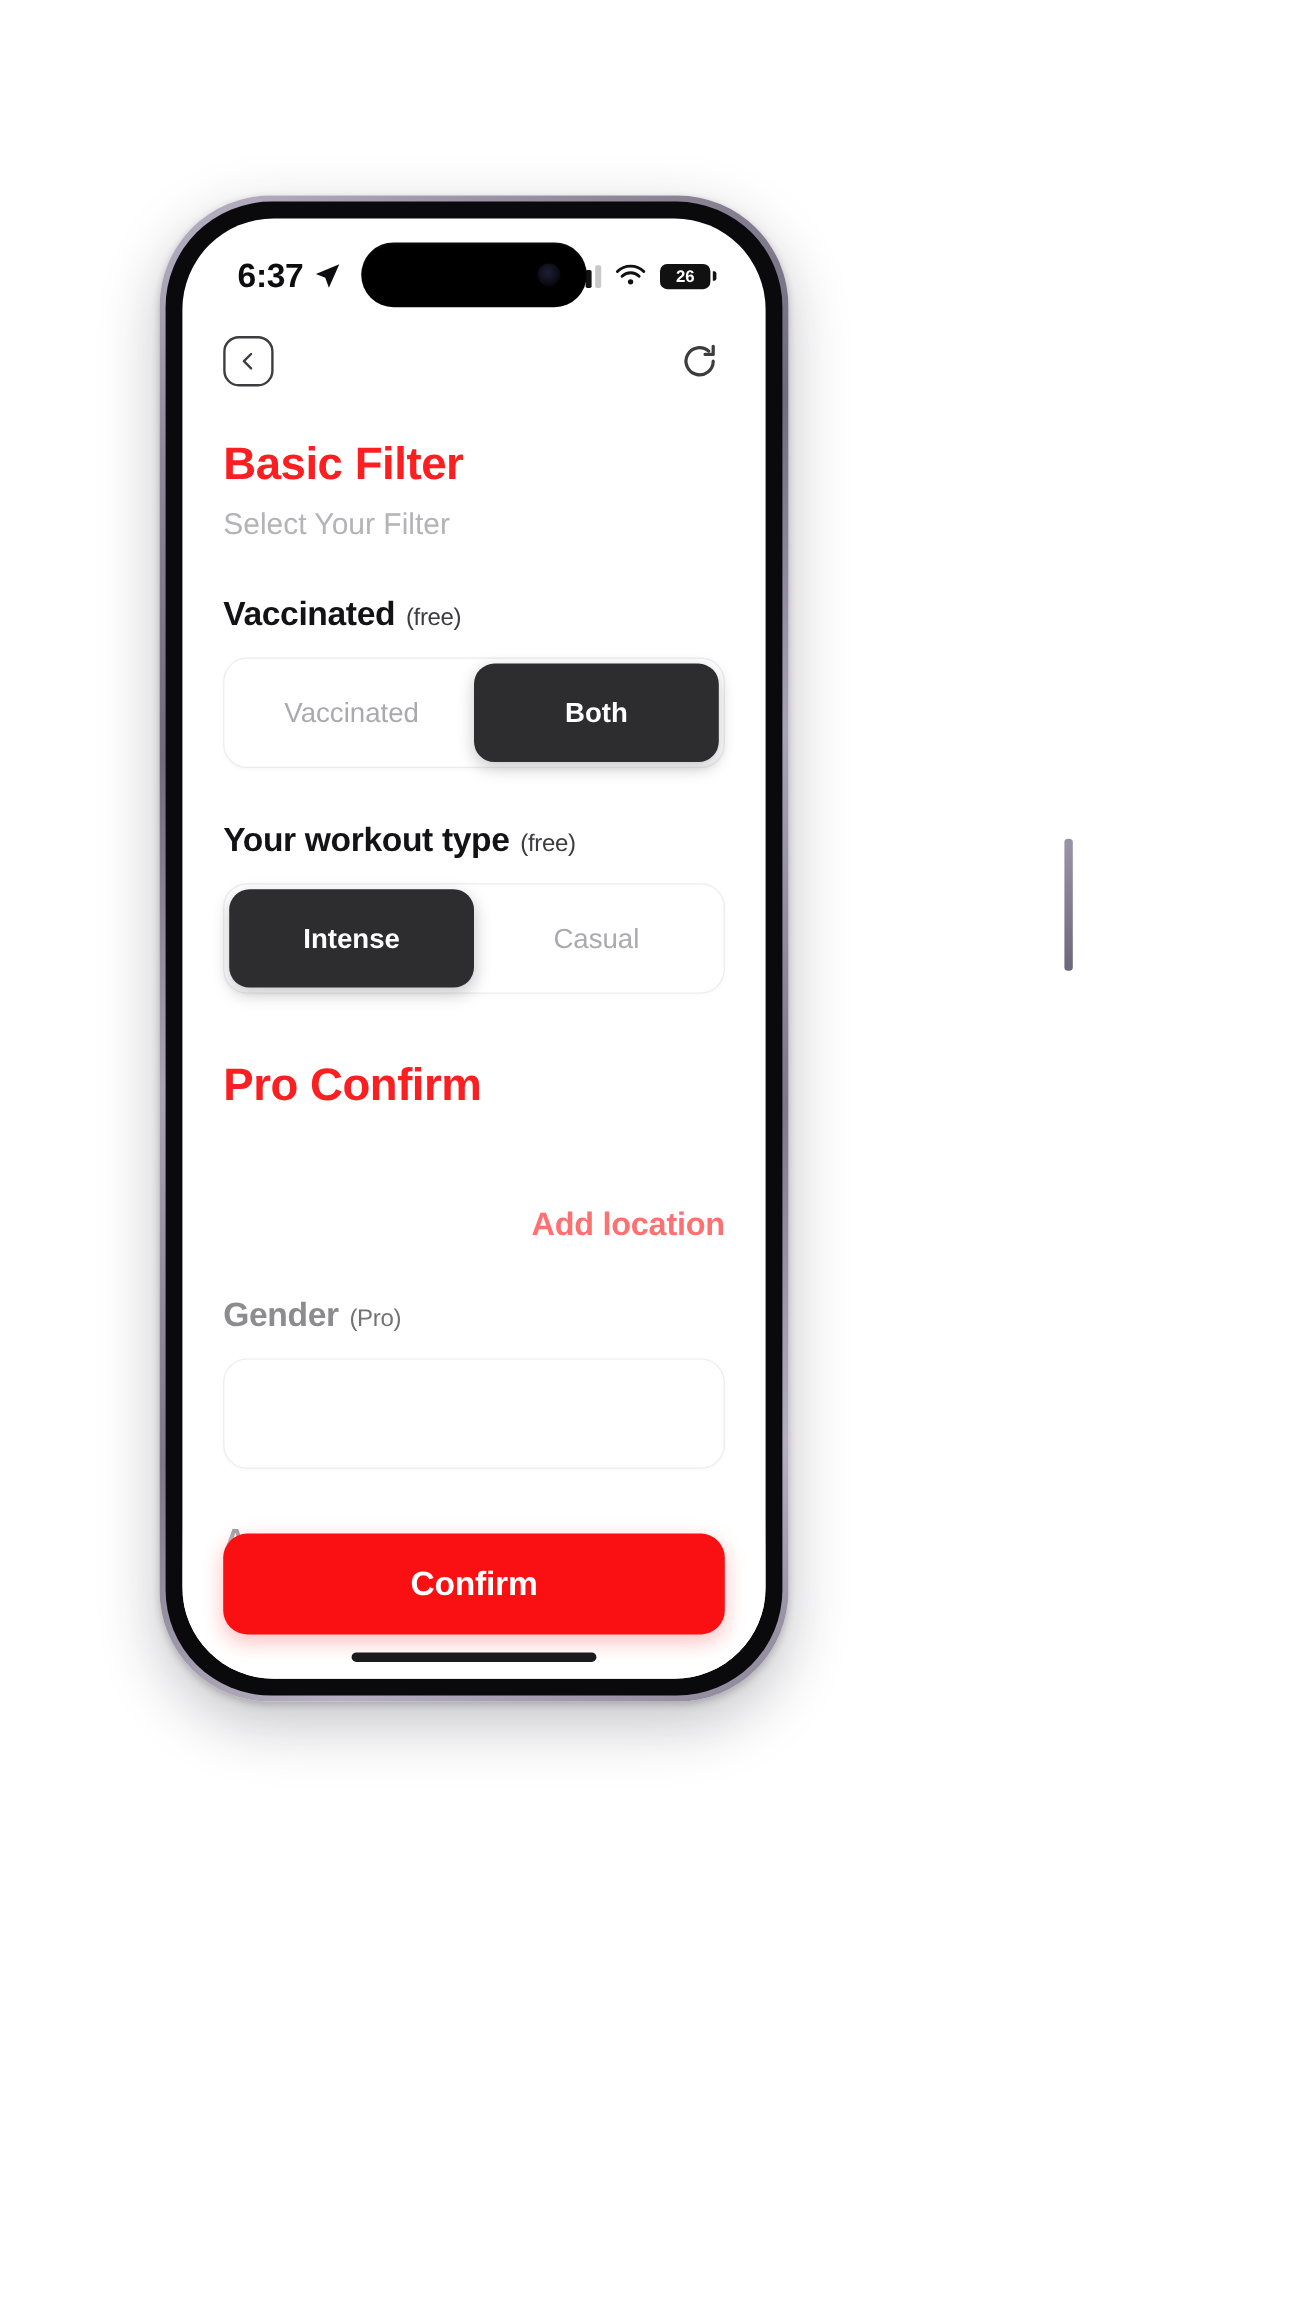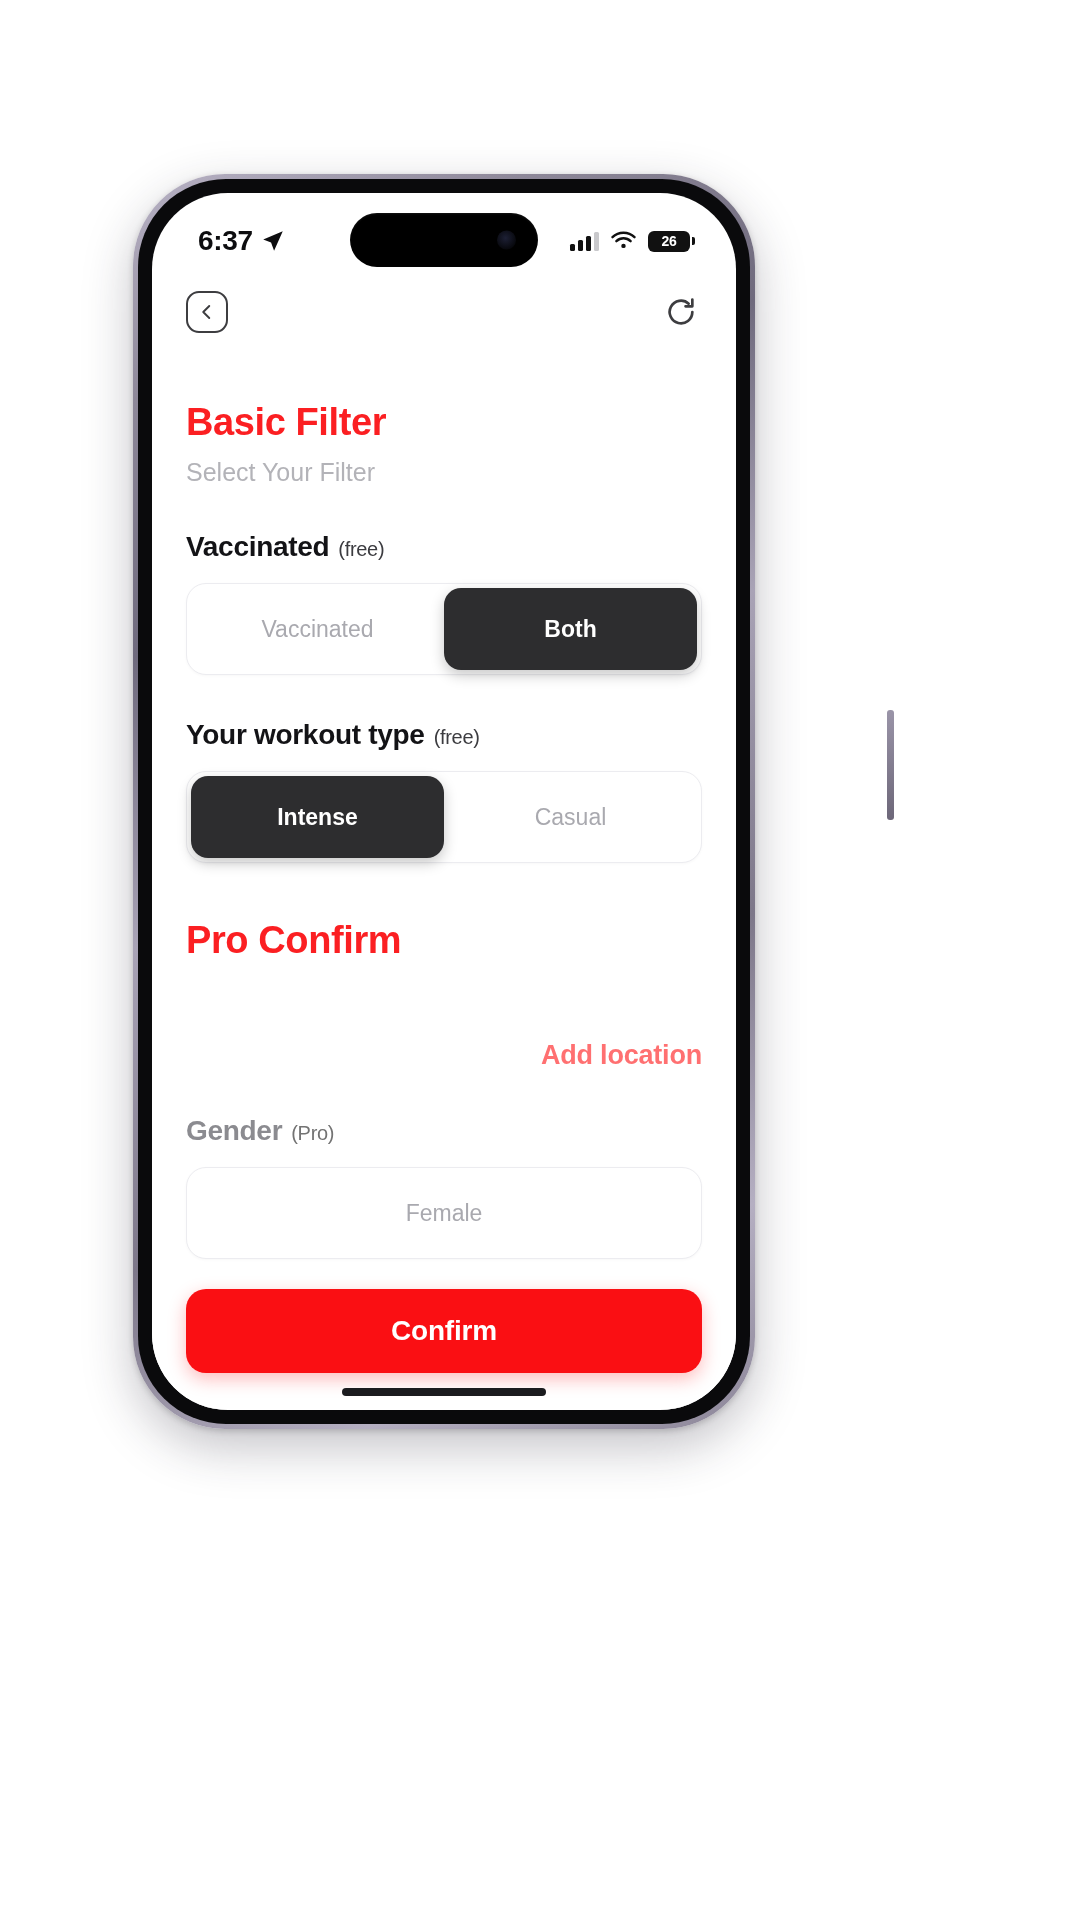--- a/index.html
+++ b/index.html
@@ -7,22 +7,22 @@
     width:1080px; height:1920px;
     background:#ffffff;
     font-family:"Liberation Sans", sans-serif;
     overflow:hidden;
   }
 
   
   #stage { position:relative; width:1080px; height:1920px; }
 
   .phone-outer{
-    position:absolute; left:133px; top:174px;
-    width:622px; height:1255px;
+    position:absolute; left:133px; top:163px;
+    width:524px; height:1255px;
     border-radius:92px;
     background:linear-gradient(150deg,#b9b3c6 0%,#8e8899 14%,#6f6a7d 30%,#a9a3b6 48%,#7d7789 68%,#b5afc2 86%,#8b8597 100%);
     box-shadow:0 18px 50px rgba(40,35,55,.28), 0 2px 6px rgba(0,0,0,.18);
   }
   .phone-mid{
     position:absolute; left:5px; top:5px; right:5px; bottom:5px;
     border-radius:88px;
     background:#0a0a0c;
   }
   .phone-screen{
@@ -86,21 +86,21 @@
   }
 
   .topbar{ display:flex; align-items:center; justify-content:space-between; padding-top:20px; }
   .icon-btn{
     width:42px; height:42px; border-radius:13px; border:2.5px solid #3d3d40;
     display:flex; align-items:center; justify-content:center; background:#fff;
   }
   .refresh-btn{ width:42px; height:42px; display:flex; align-items:center; justify-content:center; }
 
   .h1{
-    margin-top:68px; font-size:38px; font-weight:700; color:#fb1f22;
+    margin-top:44px; font-size:38px; font-weight:700; color:#fb1f22;
     letter-spacing:-.4px;
   }
   .sub{ margin-top:14px; font-size:25px; color:#b3b3b8; font-weight:400; }
 
   .field-label{
     margin-top:44px; font-size:28px; font-weight:700; color:#131316;
     letter-spacing:-.3px; display:flex; align-items:baseline; gap:9px;
   }
   .field-label .sm{ font-size:20px; font-weight:400; color:#3c3c40; }
   .field-label.pro{ color:#8b8b90; font-weight:700; }
@@ -253,21 +253,20 @@
 
           <div class="addloc-row">
             <span class="addloc">Add location</span>
           </div>
 
           <div class="field-label pro">
             <span>Gender</span>
             <span class="sm">(Pro)</span>
           </div>
           <div class="seg">
-            <div class="seg-item">Female</div>
           </div>
 
           <div class="field-label pro">
             <span>Age</span>
             <span class="sm">(Pro)</span>
           </div>
           <div class="slider-wrap">
             <div class="bubble left">18</div>
             <div class="bubble right">100</div>
 

